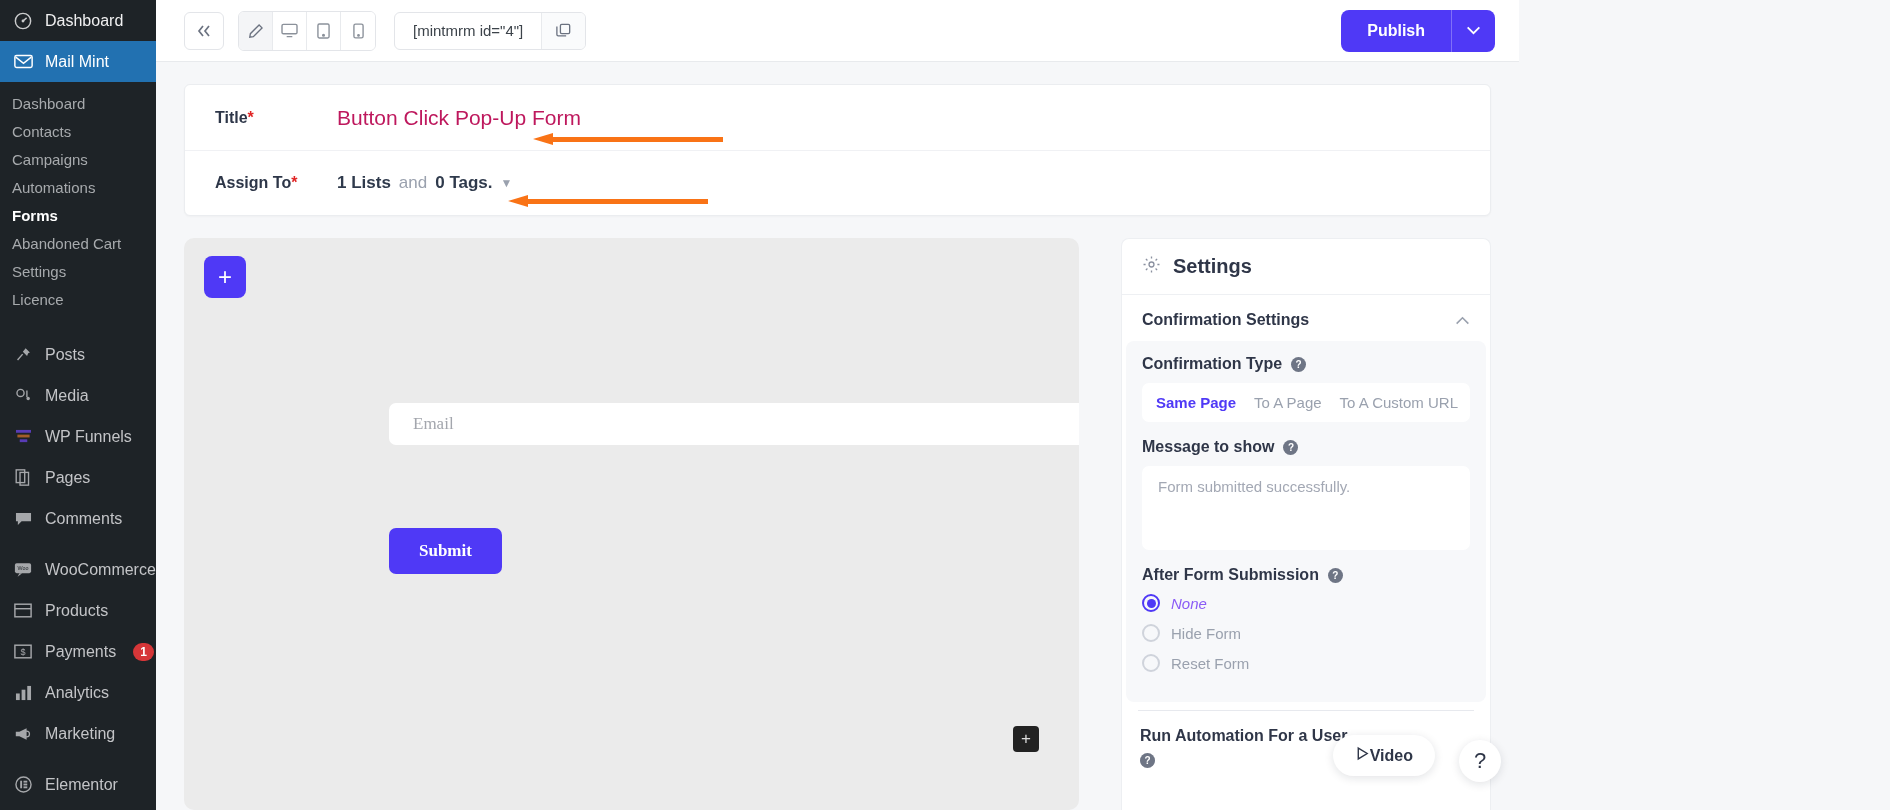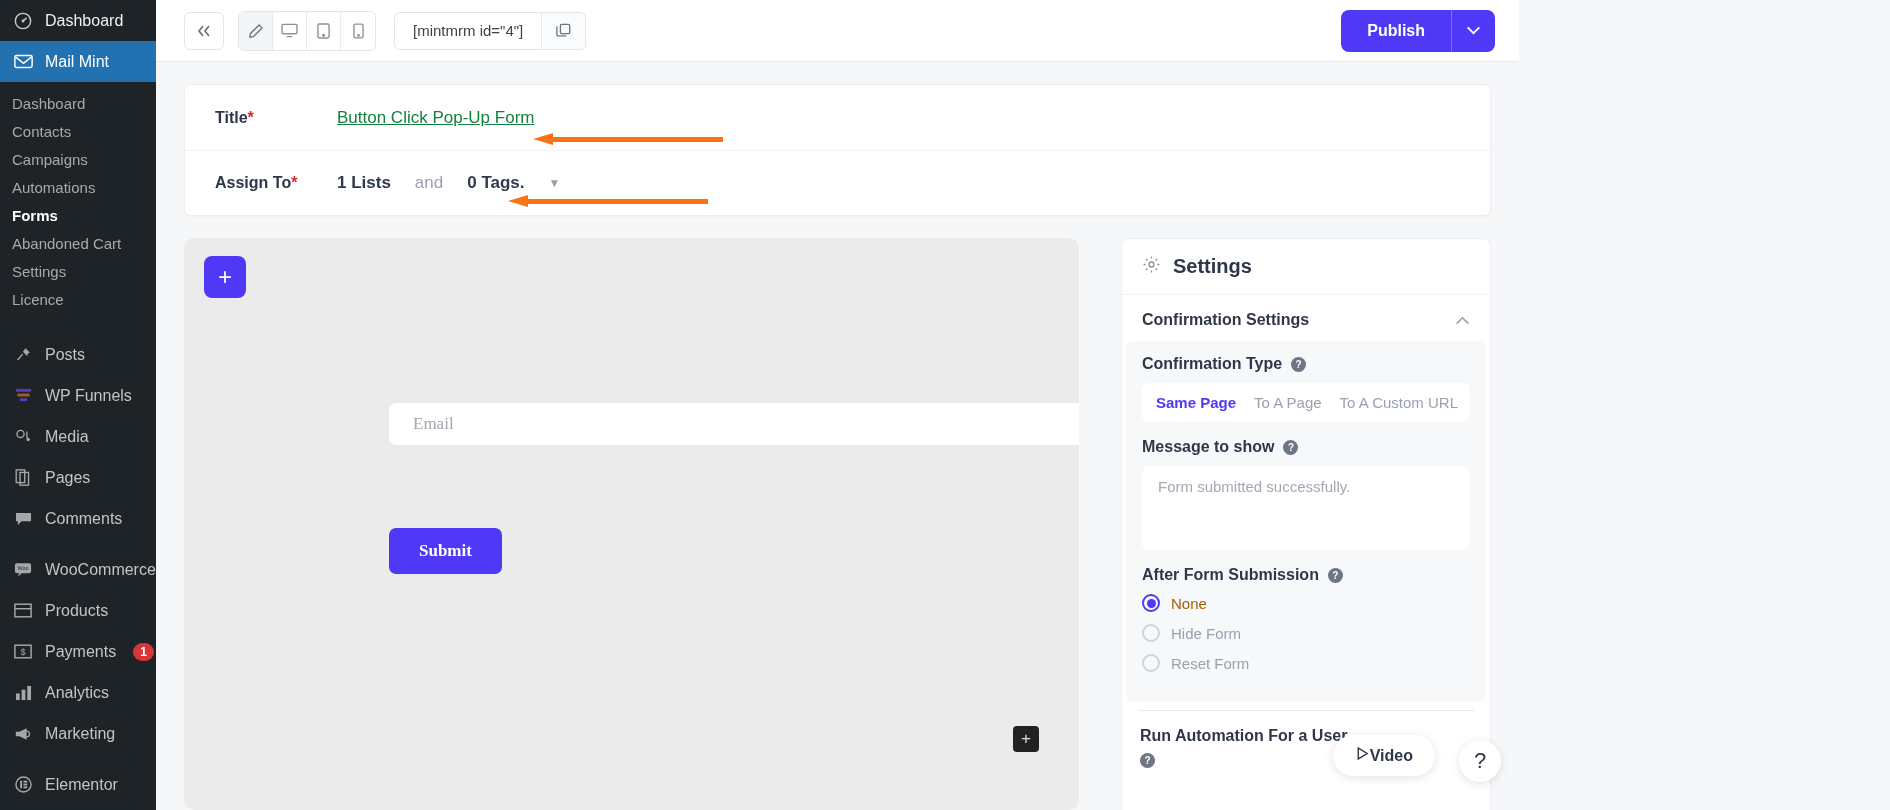--- a/index.html
+++ b/index.html
@@ -89,22 +89,22 @@
   
   .metawrap { padding: 22px 28px 0 28px; }
   .metacard {
     background:#fff; border:1px solid #ebedf0; border-radius:6px;
     box-shadow: 0 1px 2px rgba(16,24,40,.03);
   }
   .metarow { display:flex; align-items:center; height:65px; padding: 0 30px; }
   .metarow + .metarow { border-top:1px solid #f0f1f4; }
   .mlabel { width:122px; flex:0 0 122px; font-size:16px; color:#2d3648; font-weight:600; }
   .mlabel .req { color:#e02424; }
-  .mval { font-size:17px; color:#15803d;text-decoration:underline; }
-  .assign { display:flex; align-items:center; gap:24px; font-size:17px; cursor:pointer; }
+  .mval { font-size:21px; color:#be185d; }
+  .assign { display:flex; align-items:center; gap:8px; font-size:17px; cursor:pointer; }
   .assign .num { color:#2f3a4c; font-weight:600; }
   .assign .and { color:#9aa1ae; }
   .assign .tri { color:#9aa1ae; font-size:12px; }
 
   
   .body { flex:1; display:flex; padding: 22px 28px 0 28px; gap:42px; min-height:0; }
 
   .canvas {
     flex:1; background:#ebebeb; border-radius:10px; position:relative;
     overflow:hidden;
@@ -171,21 +171,21 @@
     font-size:15px; color:#a3a8b4; margin-bottom:16px;
   }
   .radio { display:flex; align-items:center; gap:11px; margin-bottom:12px; cursor:pointer; }
   .rdot {
     width:18px; height:18px; border-radius:50%; border:2px solid #cfd3db;
     display:flex; align-items:center; justify-content:center; flex:0 0 18px;
   }
   .rdot.on { border-color:#4f39f6; }
   .rdot.on::after { content:""; width:9px; height:9px; border-radius:50%; background:#4f39f6; }
   .rlab { font-size:15px; color:#9aa1ae; }
-  .rlab.on { color:#a16207; }
+  .rlab.on { color:#8b5cf6;font-style:italic; }
   .st-div { height:1px; background:#e7e9ee; margin: 8px 16px 0 16px; }
   .st-foot { padding: 14px 18px 0 18px; }
   .st-foot .t { font-size:16px; font-weight:bold; color:#2f3648; line-height:22px; }
   .st-foot .q2 { margin-top:6px; }
 
   
   .videopill {
     position:absolute; right:84px; bottom:34px;
     background:#fff; border-radius:22px; padding: 11px 22px;
     display:flex; align-items:center; 
@@ -257,37 +257,37 @@
       <span class="ico">
         <svg width="17" height="17" viewBox="0 0 20 20" fill="currentColor">
             <path d="M12.5 2.5l5 5-2 1-1.3 3.3-5-5L12.5 2.5z"></path>
             <path d="M9 9.5L3 16.5" stroke="currentColor" stroke-width="1.6"></path>
           </svg>
       </span>
       <span>Posts</span>
     </div>
     <div class="sb-row">
       <span class="ico">
+        <svg width="17" height="17" viewBox="0 0 20 20" fill="currentColor">
+            <circle cx="6.5" cy="7" r="4.2" fill="none" stroke="currentColor" stroke-width="1.6"></circle>
+            <path d="M14 4v8" stroke="currentColor" stroke-width="1.6"></path>
+            <circle cx="15.5" cy="13.5" r="2"></circle>
+          </svg>
+      </span>
+      <span>Media</span>
+    </div>
+    <div class="sb-row">
+      <span class="ico">
         <svg width="17" height="15" viewBox="0 0 18 16">
             <rect x="1" y="1" width="16" height="3" fill="#6542d6"></rect>
             <rect x="2.5" y="6" width="13" height="3" fill="#c06a2a"></rect>
             <rect x="5" y="11" width="8" height="3" fill="#6542d6"></rect>
           </svg>
       </span>
       <span>WP Funnels</span>
-    </div>
-    <div class="sb-row">
-      <span class="ico">
-        <svg width="17" height="17" viewBox="0 0 20 20" fill="currentColor">
-            <circle cx="6.5" cy="7" r="4.2" fill="none" stroke="currentColor" stroke-width="1.6"></circle>
-            <path d="M14 4v8" stroke="currentColor" stroke-width="1.6"></path>
-            <circle cx="15.5" cy="13.5" r="2"></circle>
-          </svg>
-      </span>
-      <span>Media</span>
     </div>
     <div class="sb-row">
       <span class="ico">
         <svg width="16" height="17" viewBox="0 0 18 20" fill="none" stroke="currentColor" stroke-width="1.6">
             <rect x="1" y="1" width="10" height="15"></rect>
             <rect x="5.5" y="4" width="10" height="15"></rect>
           </svg>
       </span>
       <span>Pages</span>
     </div>

